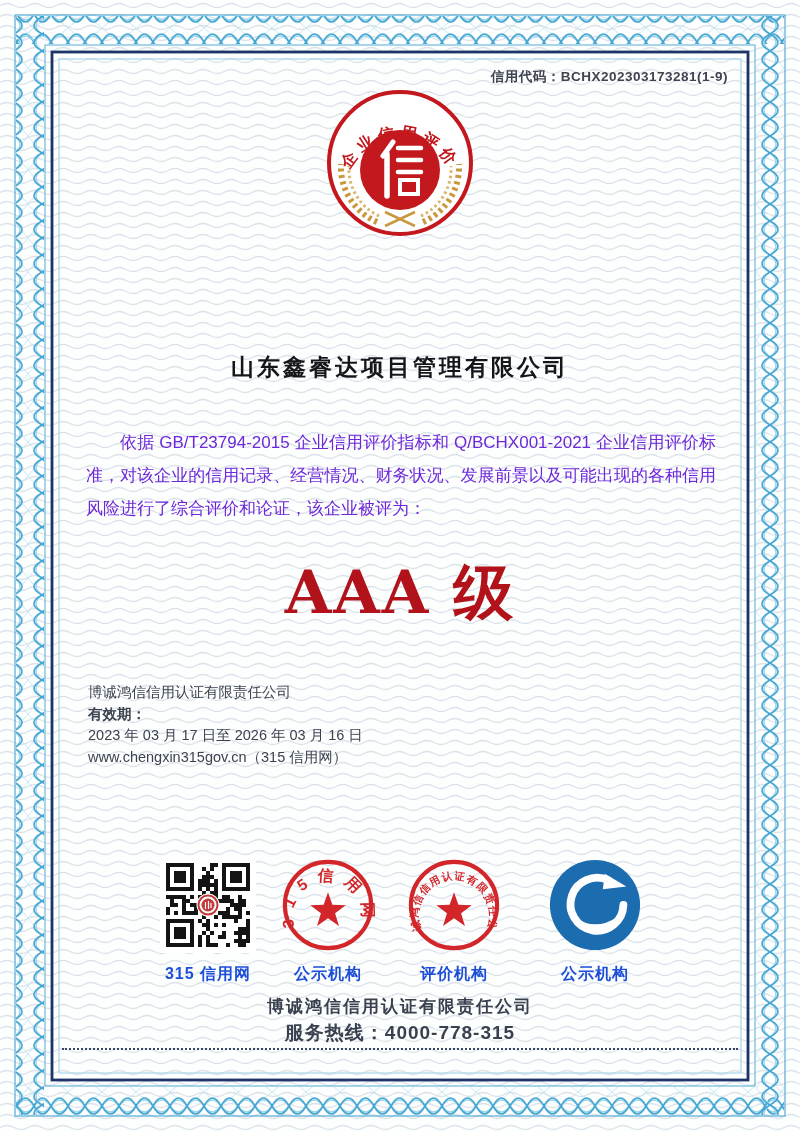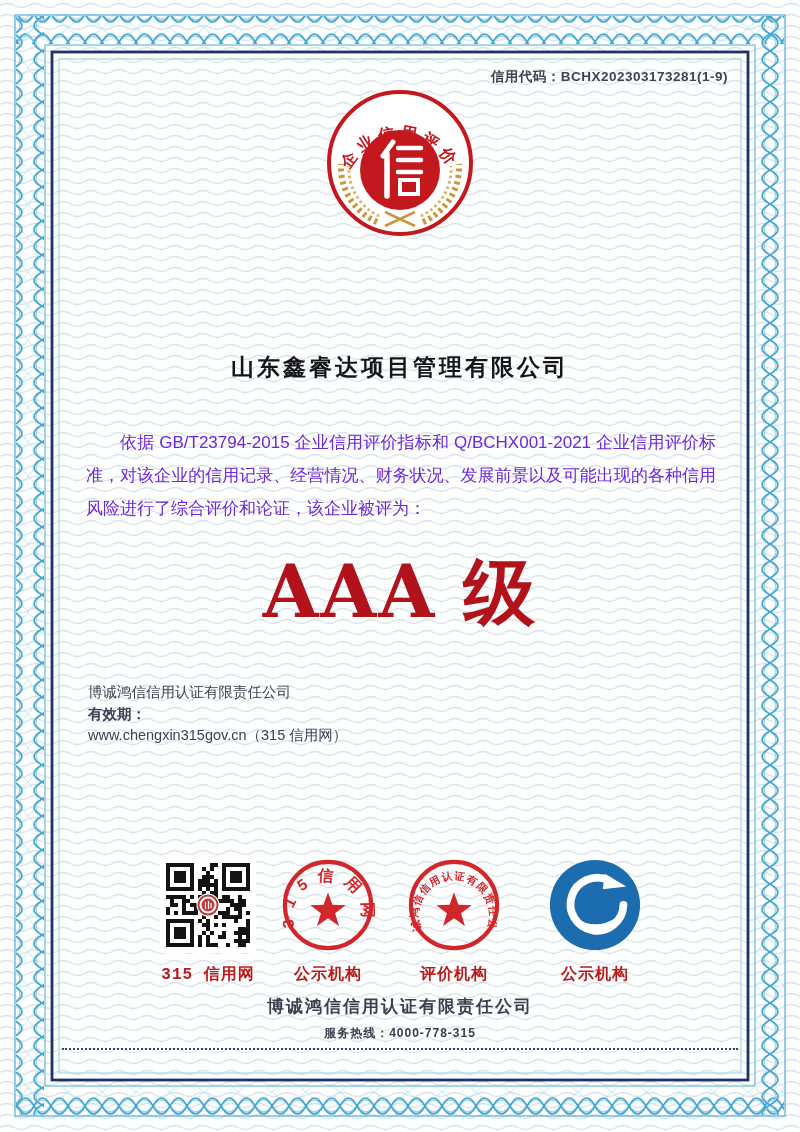--- a/index.html
+++ b/index.html
@@ -26,37 +26,37 @@
     letter-spacing:3px;color:#15161a;
   }
   .body-text{
     position:absolute;top:426px;left:86px;right:84px;z-index:2;margin:0;
     font-size:17px;line-height:33px;color:#6d28d9;font-weight:500;
     text-align:justify;text-indent:2em;
   }
   .rating{
     position:absolute;top:540px;left:0;right:0;z-index:2;
     text-align:center;font-family:"DejaVu Serif","Liberation Serif",serif;
-    font-size:72px;line-height:104px;font-weight:bold;color:#b2121a;
+    font-size:60px;line-height:104px;font-weight:bold;color:#b2121a;
     letter-spacing:2px;
   }
   .info{
     position:absolute;top:682px;left:88px;right:80px;z-index:2;
     font-size:14.5px;line-height:21.5px;color:#3c4250;font-weight:500;
   }
   .info .lbl{font-weight:bold;}
   .stamps{position:absolute;top:856px;left:0;right:0;height:135px;z-index:2;}
   .stamp-col{position:absolute;top:0;width:120px;text-align:center;}
   .stamp-col .art{height:98px;display:flex;align-items:center;justify-content:center;}
-  .stamp-cap{margin-top:10px;font-size:16px;font-weight:bold;color:#b91c1c;letter-spacing:1px;font-family:Liberation Mono, monospace;}
+  .stamp-cap{margin-top:10px;font-size:16px;font-weight:bold;color:#1d4ed8;letter-spacing:1px;}
   .footer{
     position:absolute;top:994px;left:0;right:0;z-index:2;text-align:center;color:#39404e;
   }
   .footer .issuer{font-size:17px;font-weight:bold;letter-spacing:2px;line-height:26px;}
-  .footer .hotline{font-size:12px;font-weight:600;letter-spacing:1px;line-height:26px;}
+  .footer .hotline{font-size:19px;font-weight:600;letter-spacing:1px;line-height:26px;}
   .dotline{
     position:absolute;top:1048px;left:62px;right:62px;height:0;z-index:2;
     border-top:2px dotted #3a4668;
   }
 </style>
 </head>
 <body>
 
 <div class="page">
 
@@ -125,20 +125,21 @@
 
   <h2 class="company">山东鑫睿达项目管理有限公司</h2>
 
   <p class="body-text">依据 GB/T23794-2015 企业信用评价指标和 Q/BCHX001-2021 企业信用评价标准，对该企业的信用记录、经营情况、财务状况、发展前景以及可能出现的各种信用风险进行了综合评价和论证，该企业被评为：</p>
 
   <div class="rating">AAA 级</div>
 
   <div class="info">
     <div>博诚鸿信信用认证有限责任公司</div>
     <div class="lbl">有效期：</div>
+    <div>2023 年 03 月 17 日至 2026 年 03 月 16 日</div>
     <div>www.chengxin315gov.cn（315 信用网）</div>
   </div>
 
   <div class="stamps">
 
     <div class="stamp-col" style="left:148px">
       <div class="art">
         <svg width="96" height="96" viewBox="0 0 96 96">
           <rect x="0" y="0" width="96" height="96" fill="#ffffff"></rect>
           <g id="qr-modules" fill="#141414">

